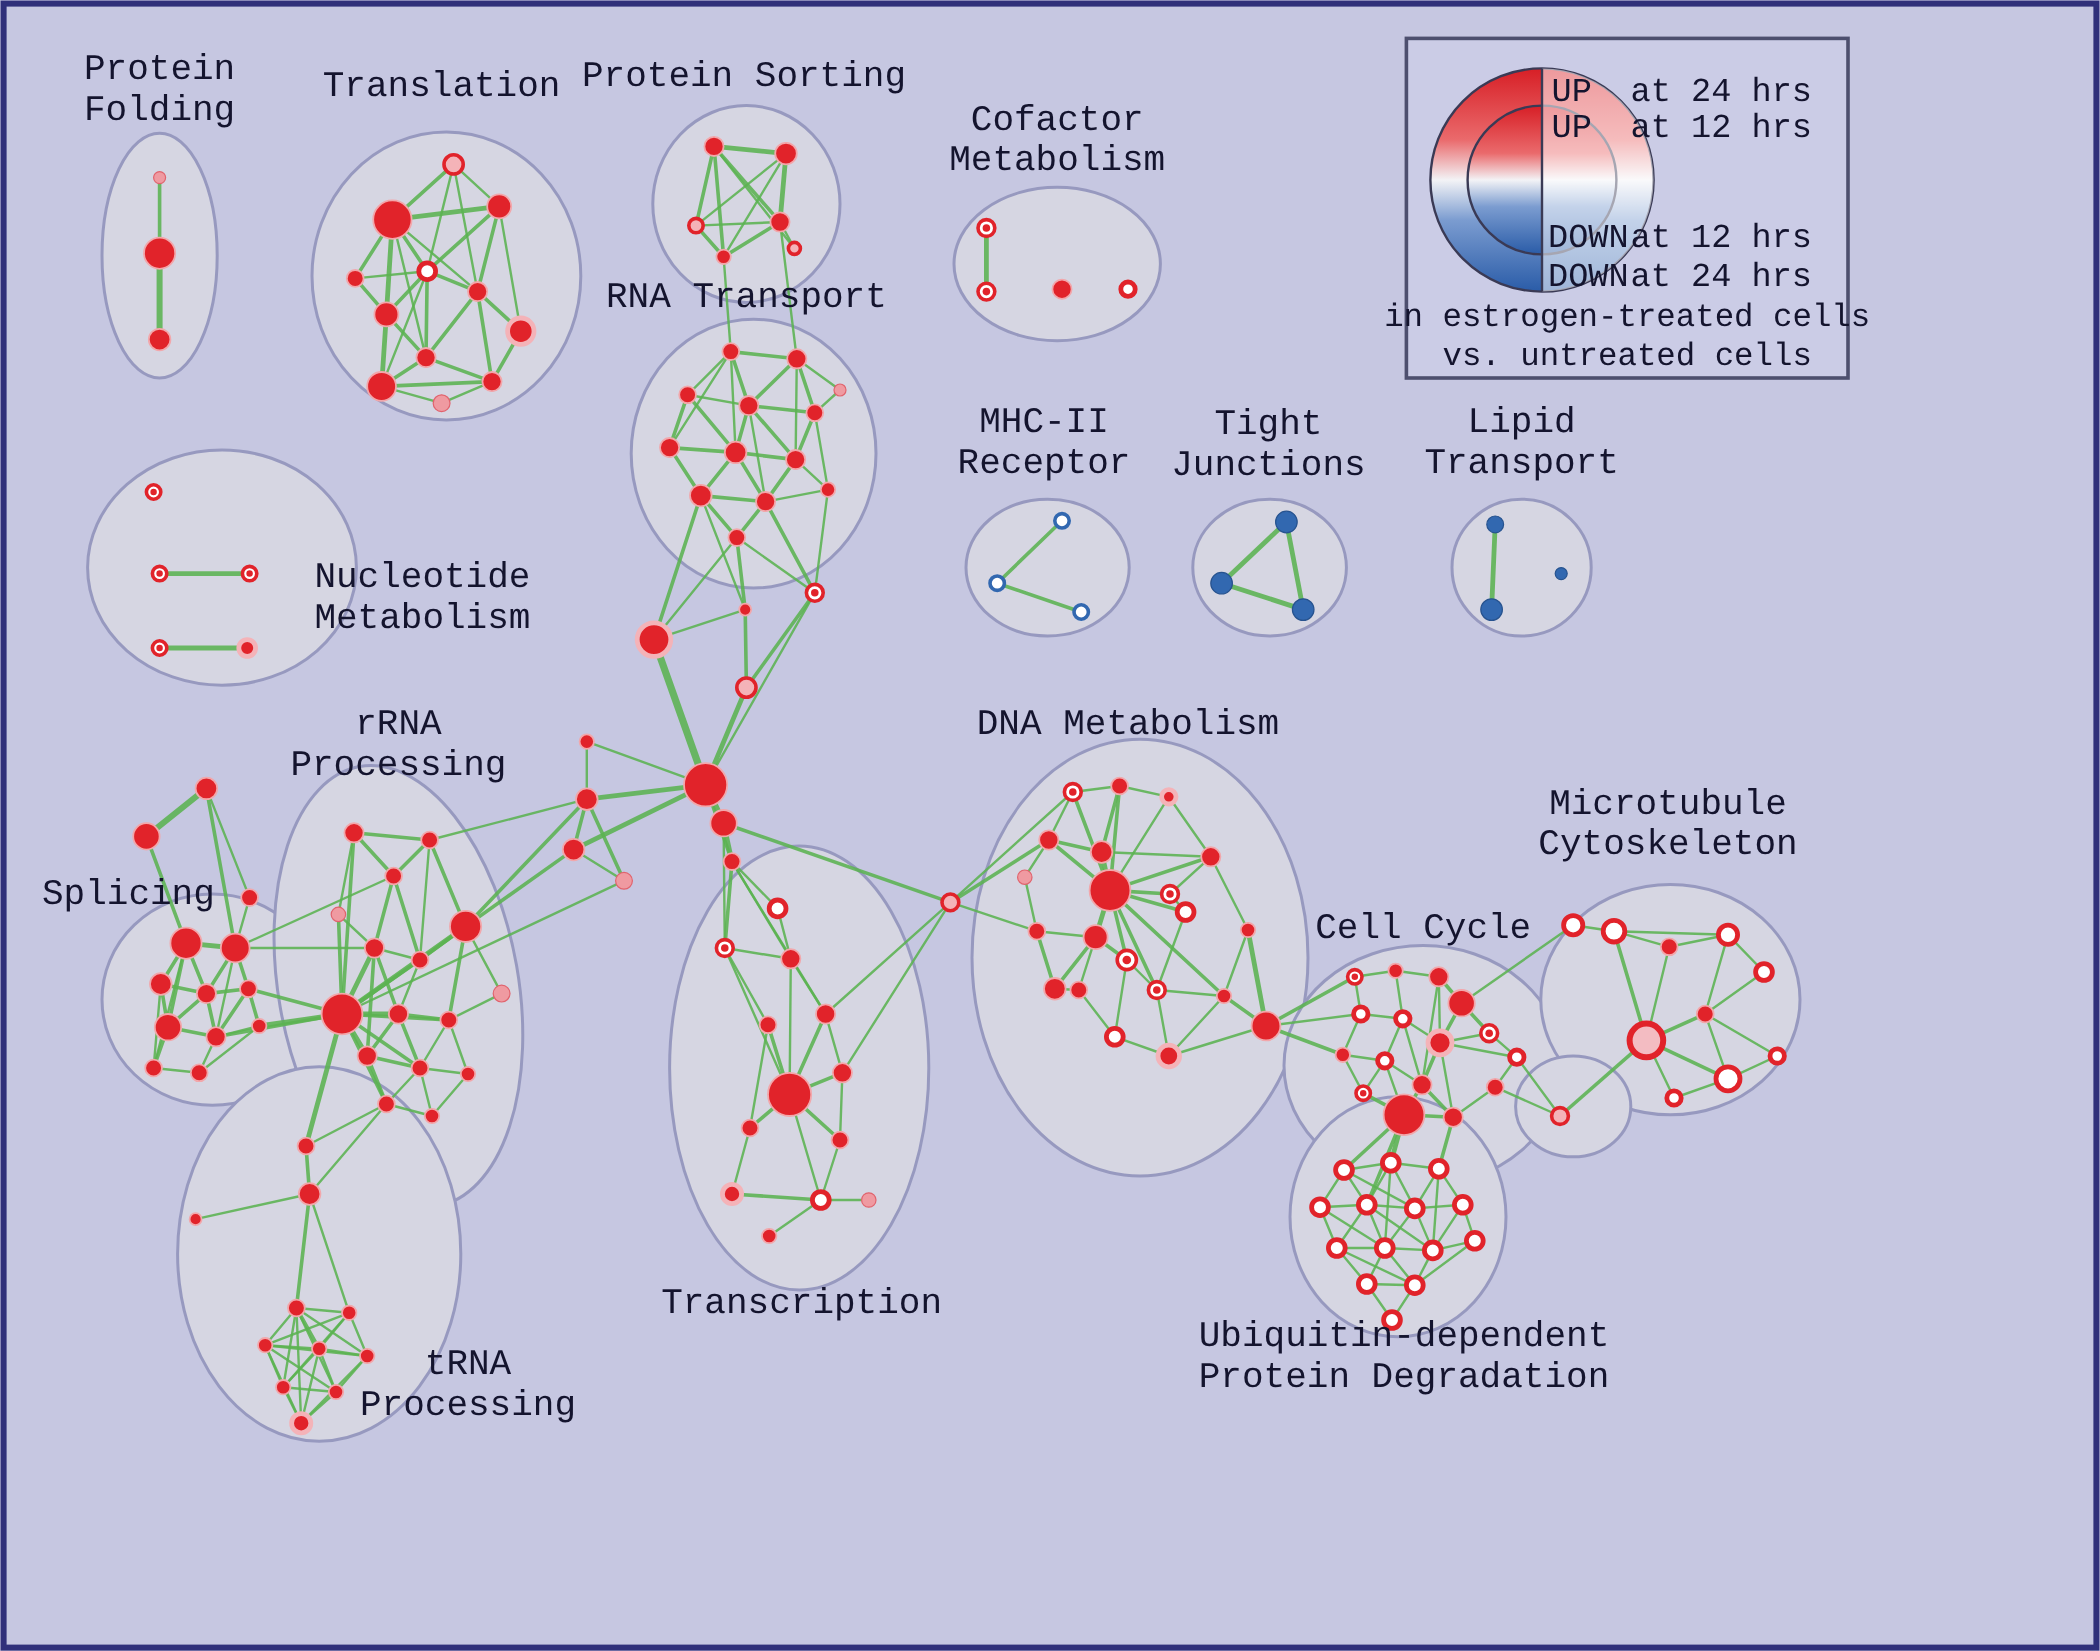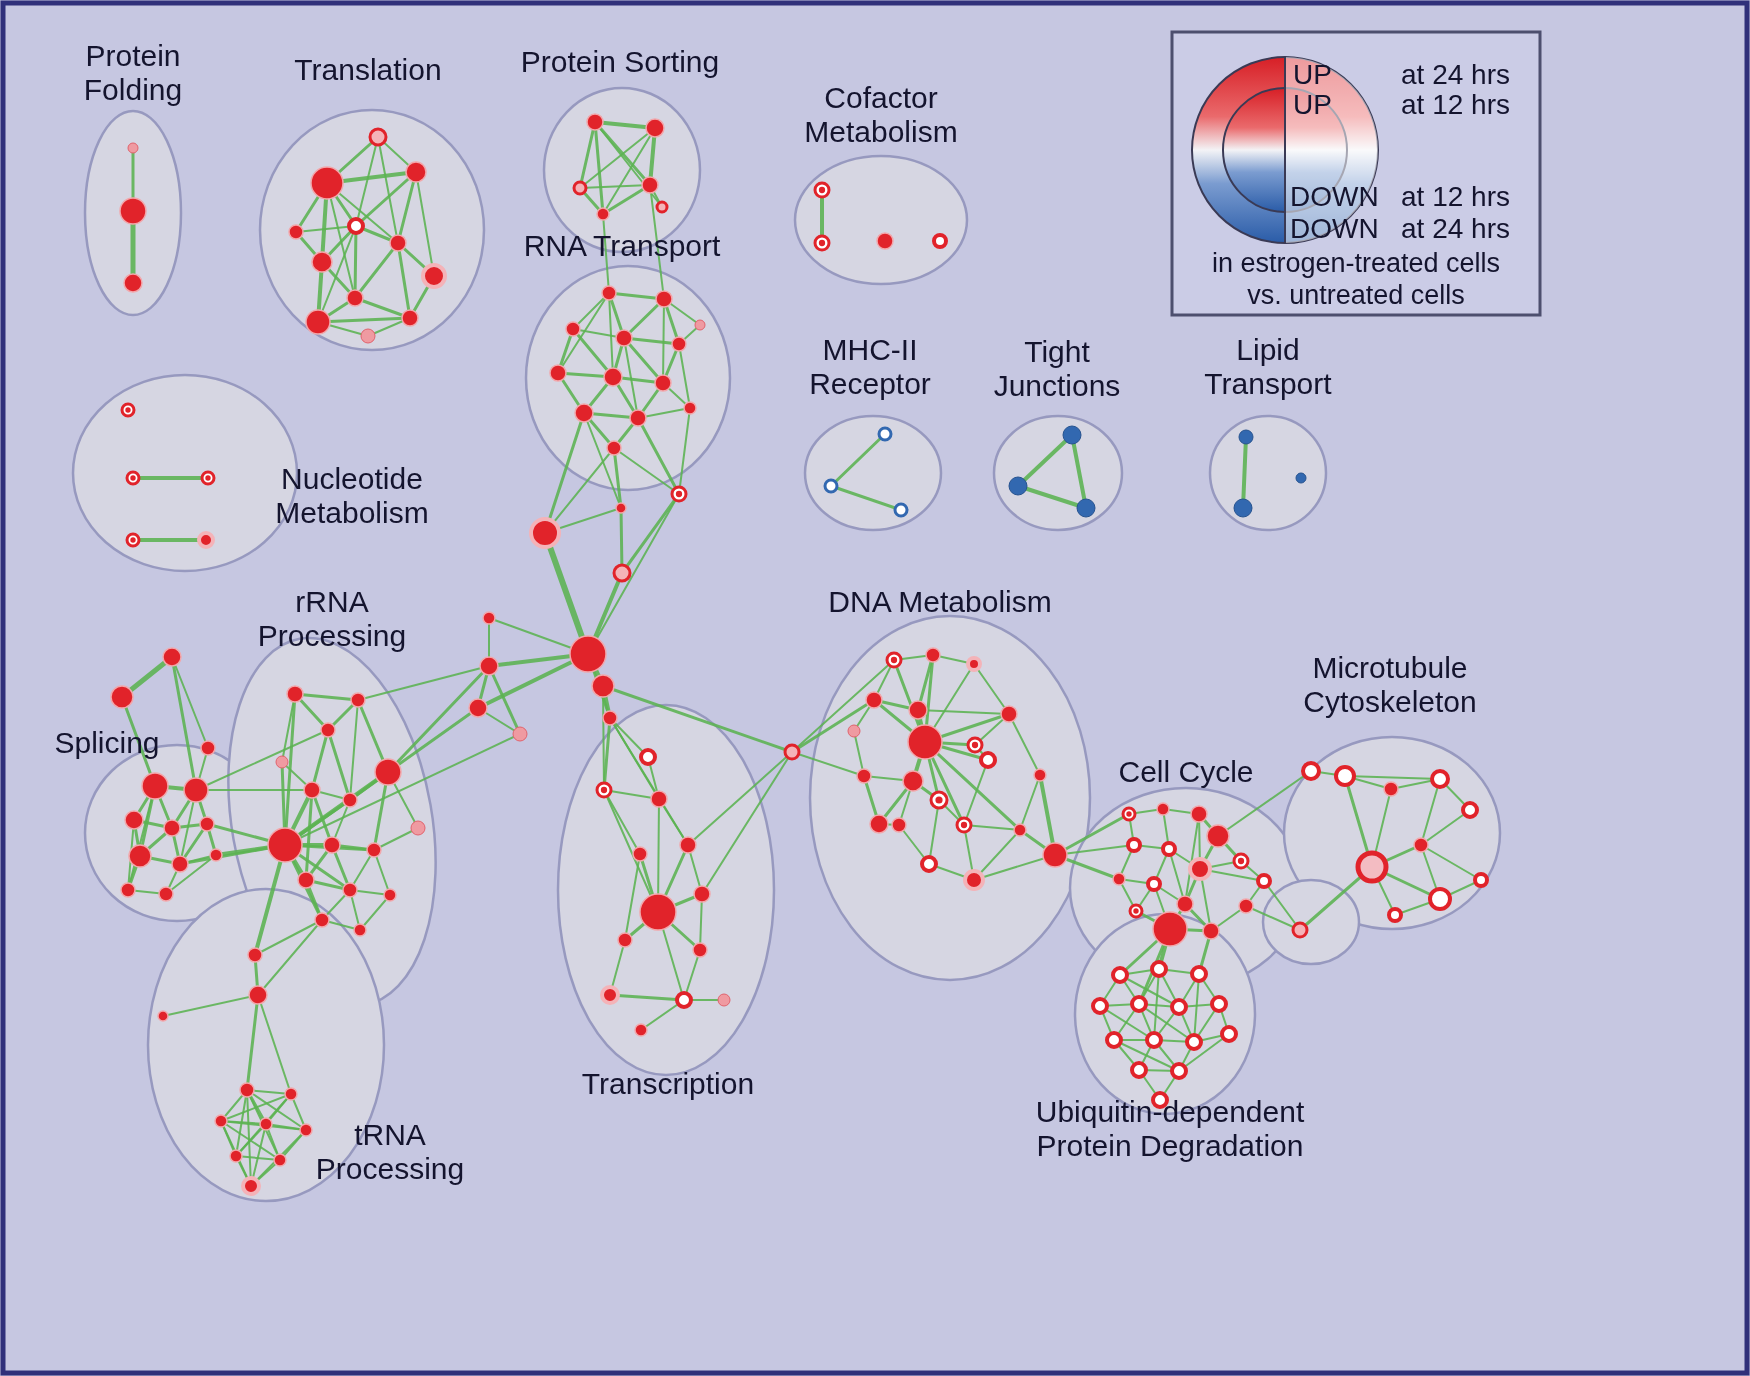--- a/index.html
+++ b/index.html
@@ -1,16 +1,16 @@
 <!DOCTYPE html>
 <html><head>
 <meta charset="utf-8">
 <style>
   html,body{margin:0;padding:0;background:#9a9ab8;}
-  .stage{width:1457px;height:1376px;position:relative;font-family:Liberation Sans, sans-serif;}
+  .stage{width:1457px;height:1376px;position:relative;font-family:Liberation Mono, monospace;}
   svg{display:block;}
   .clabel{font-size:30px;fill:#14142e;font-weight:500;}
   .ltext{font-size:28px;fill:#14142e;}
   .lcap{font-size:27px;fill:#14142e;}
   .end{text-anchor:end;}
   .mid{text-anchor:middle;}
 </style>
 </head>
 <body>
 

